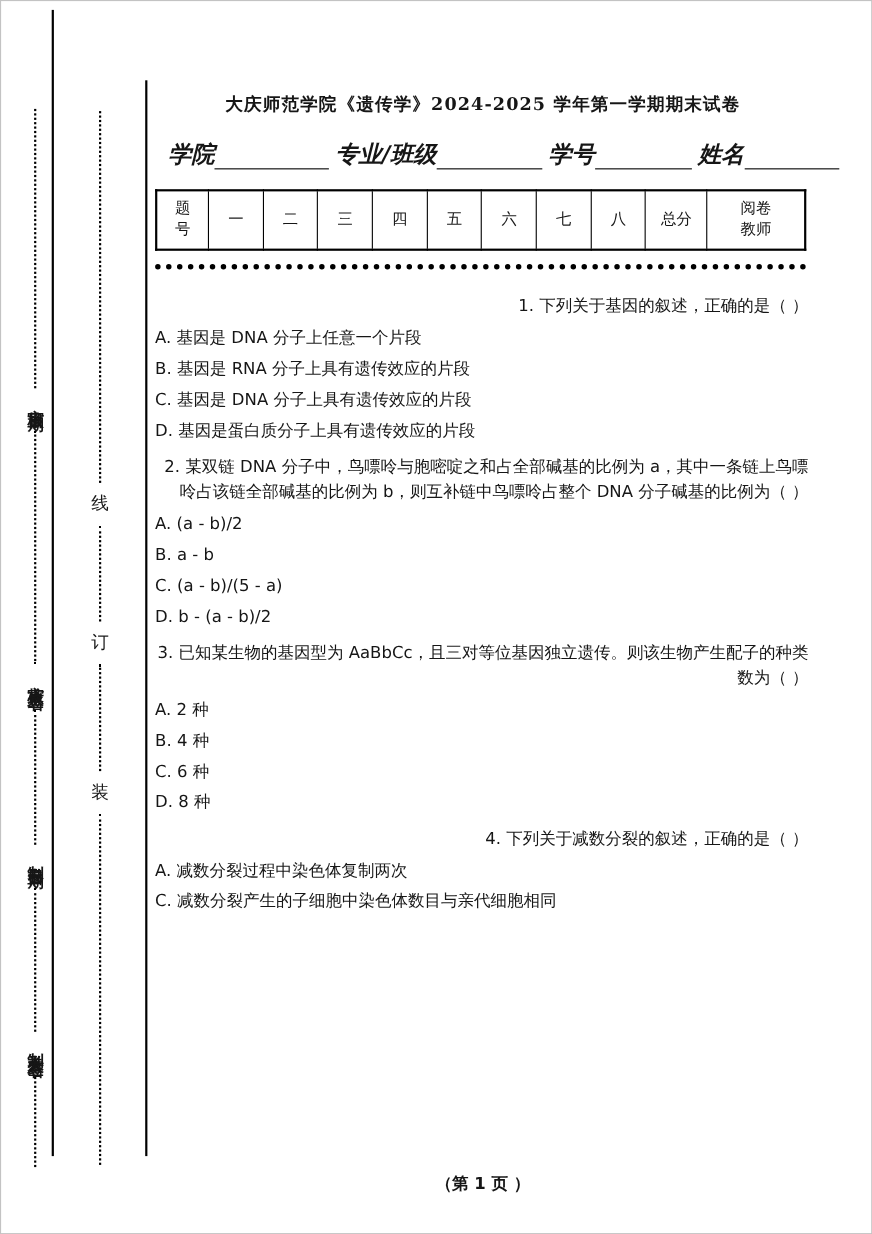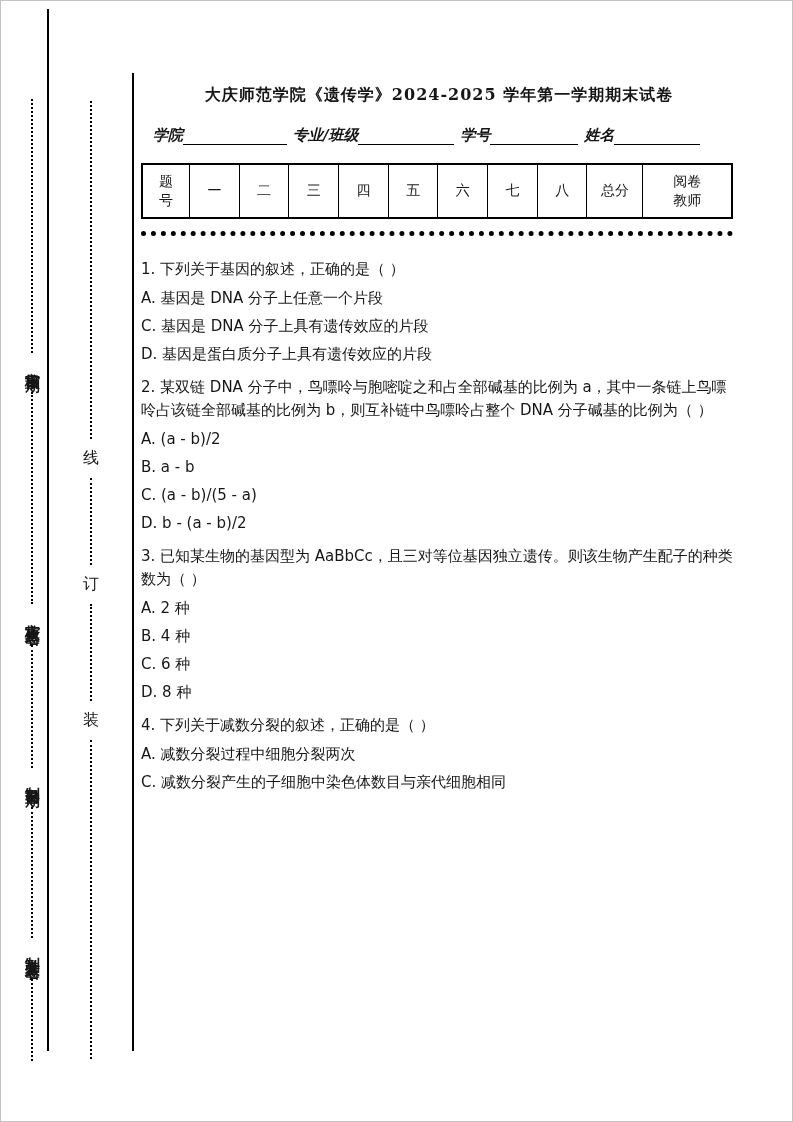--- a/index.html
+++ b/index.html
@@ -35,21 +35,21 @@
 
   
   .main { position:absolute; left:140px; top:84px; width:596px; }
   .title {
     margin:0 0 20px; font-family:"DejaVu Serif","Liberation Serif",serif;
     font-size:16px; font-weight:bold; text-align:center; letter-spacing:1px;
     white-space:nowrap;
   }
   .form-row {
     display:flex; align-items:flex-end; margin:0 2px 18px; padding-left:10px;
-    font-size:15px; font-style:italic; font-family:"DejaVu Serif","Liberation Serif",serif;
+    font-size:21px; font-style:italic; font-family:"DejaVu Serif","Liberation Serif",serif;
   }
   .field { display:flex; align-items:flex-end; margin-right:6px; }
   .field-label { white-space:nowrap; font-weight:bold; }
   .blank { display:inline-block; border-bottom:1.5px solid #000; height:17px; }
   .blank-1 { width:104px; } .blank-2 { width:96px; } .blank-3 { width:88px; } .blank-4 { width:86px; }
 
   table.score {
     width:592px; border-collapse:collapse; table-layout:fixed;
     border:2px solid #000;
   }
@@ -59,21 +59,21 @@
   }
   tr.r1 td { height:48px; }
   tr.r2 td { height:34px; }
   .stack2 { display:inline-block; width:16px; word-break:break-all; line-height:19px; }
   .stack4 { display:inline-block; width:32px; word-break:break-all; line-height:19px; }
 
   .dotted-sep { width:592px; border-top:5px dotted #000; margin-top:12px; }
 
   .content { margin-top:22px; font-size:15px; line-height:23px; width:594px; }
   .intro { margin:0 0 8px; }
-  .stem  { margin:10px 0 6px; }
+  .stem  { margin:10px 0 6px;text-align:right; }
   .opt   { margin:0 0 5px;  }
 
   .footer {
     position:absolute; left:140px; top:1066px; width:596px;
     text-align:center; font-size:15px; font-weight:bold;
   }
 </style>
 </head>
 <body>
 
@@ -159,20 +159,21 @@
     </tbody>
       </table>
 
     <div class="dotted-sep"></div>
 
     <div class="content">
 
       <div>
         <p class="stem">1. 下列关于基因的叙述，正确的是（  ）</p>
         <p class="opt">A. 基因是 DNA 分子上任意一个片段</p>
+        <p class="opt">B. 基因是 RNA 分子上具有遗传效应的片段</p>
         <p class="opt">C. 基因是 DNA 分子上具有遗传效应的片段</p>
         <p class="opt">D. 基因是蛋白质分子上具有遗传效应的片段</p>
       </div>
 
       <div>
         <p class="stem">2. 某双链 DNA 分子中，鸟嘌呤与胞嘧啶之和占全部碱基的比例为 a，其中一条链上鸟嘌呤占该链全部碱基的比例为 b，则互补链中鸟嘌呤占整个 DNA 分子碱基的比例为（  ）</p>
         <p class="opt">A. (a - b)/2</p>
         <p class="opt">B. a - b</p>
         <p class="opt">C. (a - b)/(5 - a)</p>
         <p class="opt">D. b - (a - b)/2</p>
@@ -181,19 +182,20 @@
       <div>
         <p class="stem">3. 已知某生物的基因型为 AaBbCc，且三对等位基因独立遗传。则该生物产生配子的种类数为（  ）</p>
         <p class="opt">A. 2 种</p>
         <p class="opt">B. 4 种</p>
         <p class="opt">C. 6 种</p>
         <p class="opt">D. 8 种</p>
       </div>
 
       <div>
         <p class="stem">4. 下列关于减数分裂的叙述，正确的是（  ）</p>
-        <p class="opt">A. 减数分裂过程中细胞分裂两次</p>
+        <p class="opt">A. 减数分裂过程中染色体复制两次</p>
         <p class="opt">C. 减数分裂产生的子细胞中染色体数目与亲代细胞相同</p>
       </div>
     </div>
   </div>
 
+  <div class="footer">（第 1 页 ）</div>
 </div>
 
 </body></html>

